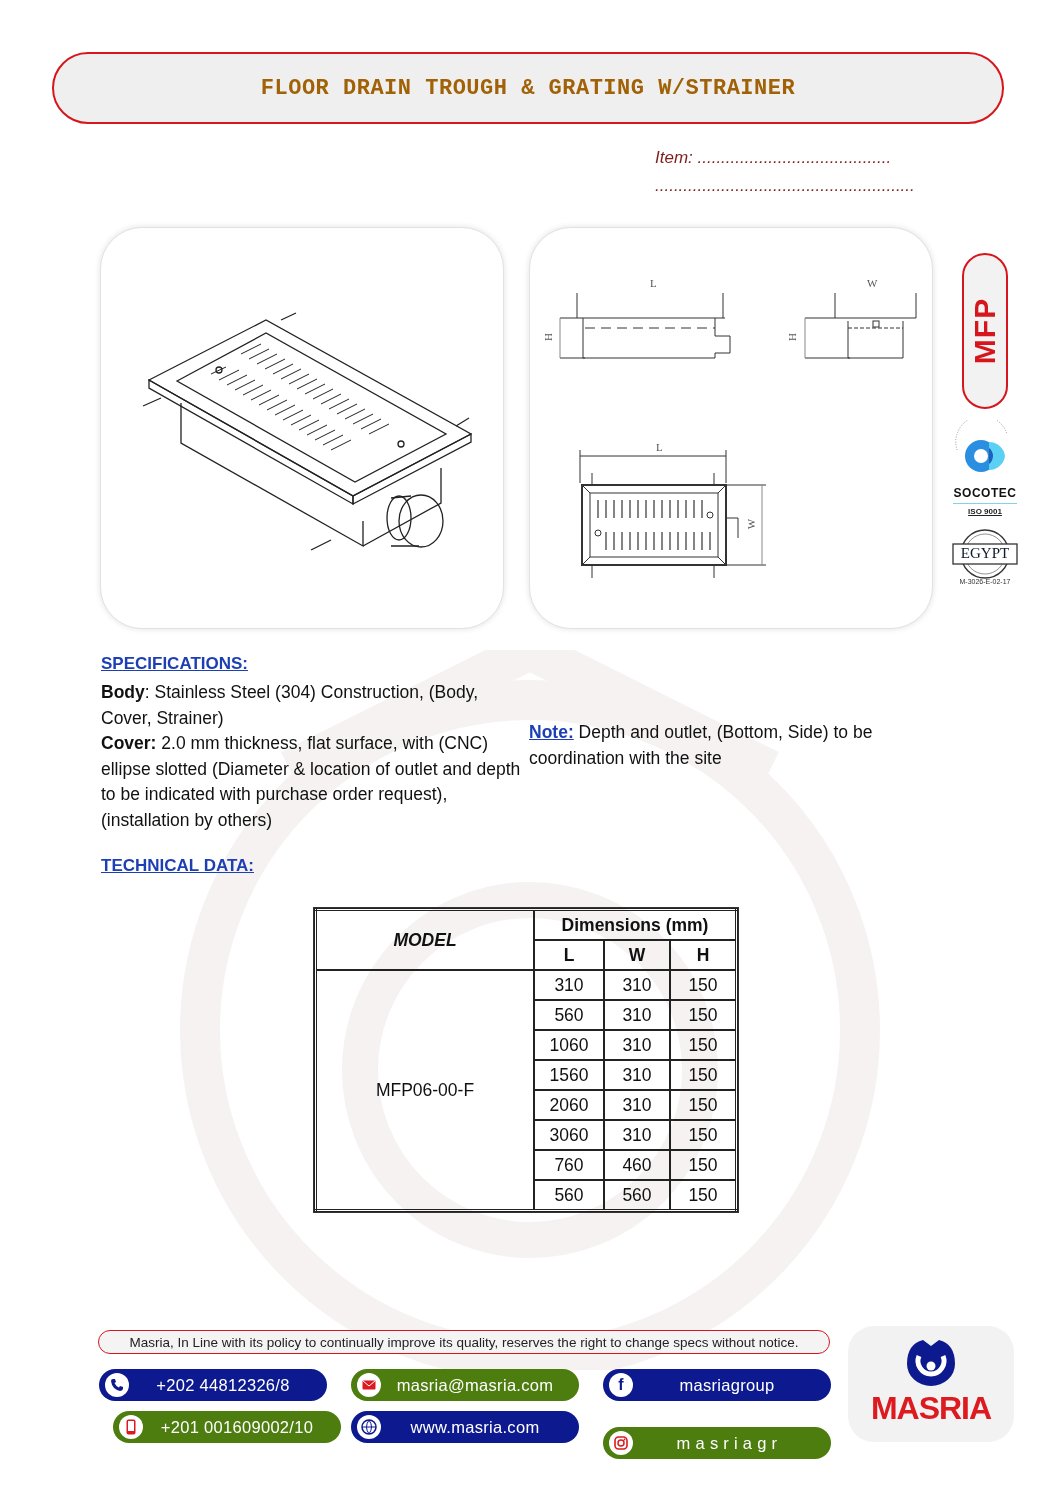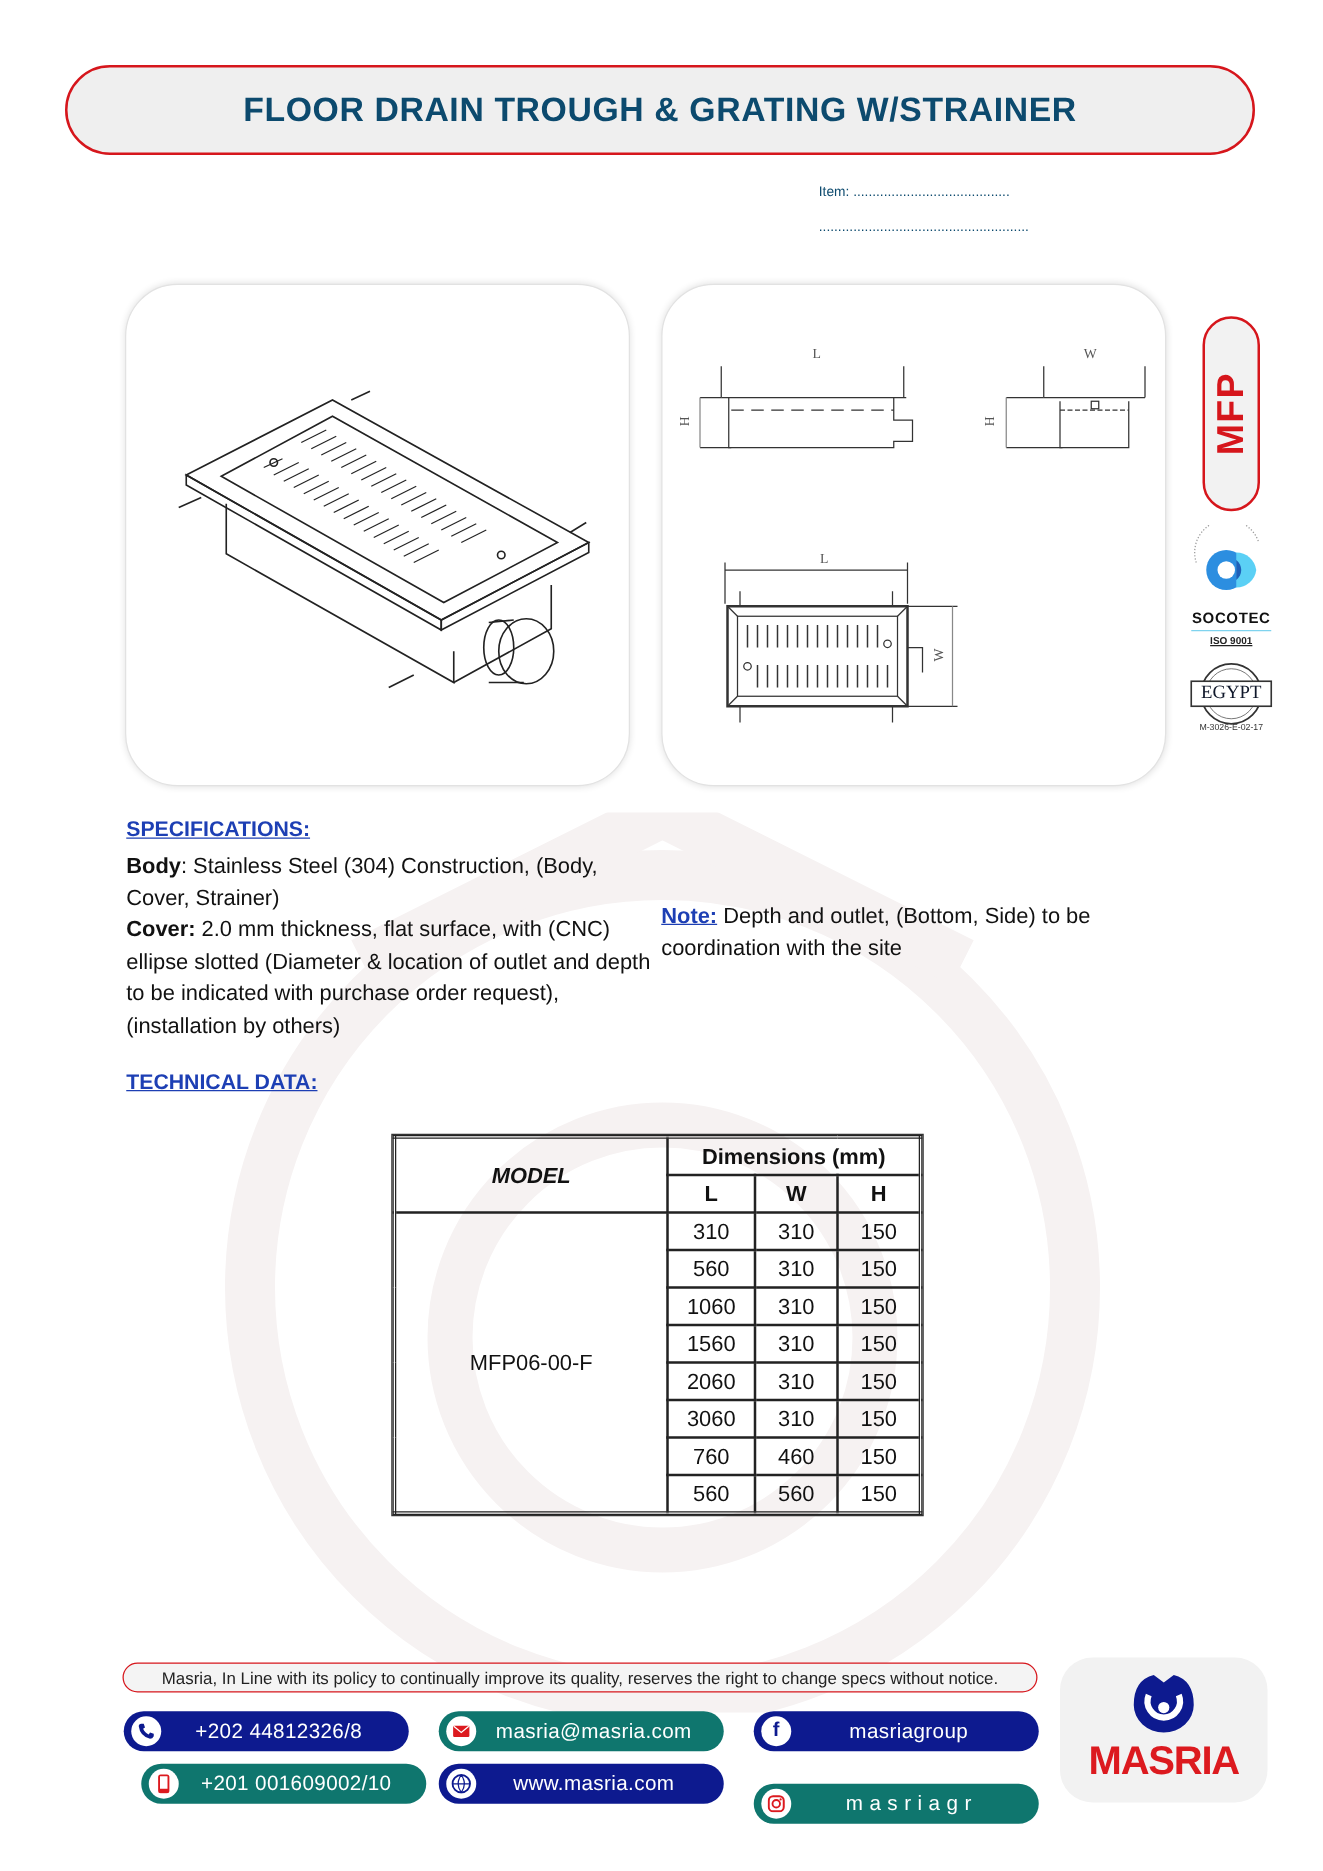--- a/index.html
+++ b/index.html
@@ -2,42 +2,42 @@
 <html><head>
 <meta charset="utf-8">
 <style>
   html, body { margin:0; padding:0; }
   body { width:1058px; height:1497px; position:relative; background:#ffffff; font-family:"Liberation Sans", sans-serif; color:#111; overflow:hidden; }
   .abs { position:absolute; }
   
   .watermark { position:absolute; left:150px; top:650px; width:760px; height:720px; pointer-events:none; }
   
   .title-pill { position:absolute; left:52px; top:52px; width:952px; height:72px; border:2px solid #d6161c; border-radius:40px; background:#efefef; display:flex; align-items:center; justify-content:center; box-sizing:border-box; }
-  .title-text { color:#0c4a6e; font-weight:bold; font-size:27px; letter-spacing:0.5px; font-family:Liberation Sans, sans-serif; }
-  .item-line { position:absolute; left:655px; font-size:11px; color:#0c4a6e; }
+  .title-text { color:#a16207; font-weight:bold; font-size:22px; letter-spacing:0.5px; font-family:Liberation Mono, monospace; }
+  .item-line { position:absolute; left:655px; font-size:17px; color:#7f1d1d;font-style:italic; }
   .panel { position:absolute; top:227px; width:404px; height:402px; border-radius:42px; border:1px solid #e2e2e2; box-shadow:0 0 6px rgba(0,0,0,0.12); background:#fff; box-sizing:border-box; }
   .panel svg { position:absolute; left:0; top:0; }
   .mfp-pill { position:absolute; left:962px; top:253px; width:46px; height:156px; border:2px solid #d6161c; border-radius:24px; background:#f2f2f2; box-sizing:border-box; display:flex; align-items:center; justify-content:center; }
   .mfp-text { transform:rotate(-90deg); color:#d6161c; font-weight:bold; font-size:30px; letter-spacing:1px; white-space:nowrap; }
   .cert { position:absolute; left:945px; top:420px; width:80px; }
   .socotec { font-weight:bold; font-size:12px; color:#111; text-align:center; letter-spacing:0.5px; }
   .iso { font-weight:bold; font-size:8px; text-align:center; color:#222;text-decoration:underline; }
   .sec-heading { position:absolute; left:101px; color:#1d3fb4; font-weight:bold; font-size:17px; text-decoration:underline; }
   .spec-text { position:absolute; left:101px; top:680px; width:420px; font-size:17.5px; line-height:25.5px; color:#111; }
   .note-text { position:absolute; left:529px; top:680px; width:400px; font-size:17.5px; line-height:25.5px; color:#111;margin-top:40px; }
   .note-label { color:#1d3fb4; font-weight:bold; text-decoration:underline; }
   table.tech { position:absolute; left:314px; top:908px; border-collapse:collapse; border:3px double #222; outline:1px solid #333; font-size:17.5px; }
   table.tech td, table.tech th { border:2px solid #222; text-align:center; padding:0; height:28px; font-weight:normal; }
   table.tech th { font-weight:bold; }
   .disc-pill { position:absolute; left:98px; top:1330px; width:732px; height:24px; border:1.5px solid #d6161c; border-radius:14px; background:#f4f4f4; box-sizing:border-box; display:flex; align-items:center; justify-content:center; font-size:13.5px; color:#222; }
   .contact { position:absolute; width:228px; height:32px; border-radius:16px; display:flex; align-items:center; color:#fff; font-size:16.5px; box-sizing:border-box; padding-left:6px; letter-spacing:0.3px; }
   .contact .ic { width:24px; height:24px; border-radius:50%; background:#fff; display:flex; align-items:center; justify-content:center; margin-right:10px; flex:none; }
   .contact .lbl { flex:1; text-align:center; padding-right:20px; }
   .blue { background:#0d1a8f; }
-  .red { background:#0f766e; }
+  .red { background:#4d7c0f; }
   .logo-box { position:absolute; left:848px; top:1326px; width:166px; height:116px; border-radius:26px; background:#f2f2f2; }
   .logo-text { position:absolute; left:0; right:0; top:64px; text-align:center; color:#dc1a1f; font-weight:bold; font-size:32px; letter-spacing:-1px; font-family:"Liberation Sans", sans-serif; }
 </style>
 </head>
 <body>
 
 <svg class="watermark" viewBox="0 0 760 720">
   <circle cx="380" cy="380" r="330" fill="none" stroke="#f6f2f2" stroke-width="40"></circle>
   <path d="M140 120 L380 0 L620 120" fill="none" stroke="#f6f2f2" stroke-width="40"></path>
   <circle cx="380" cy="420" r="170" fill="none" stroke="#f6f2f2" stroke-width="36"></circle>

